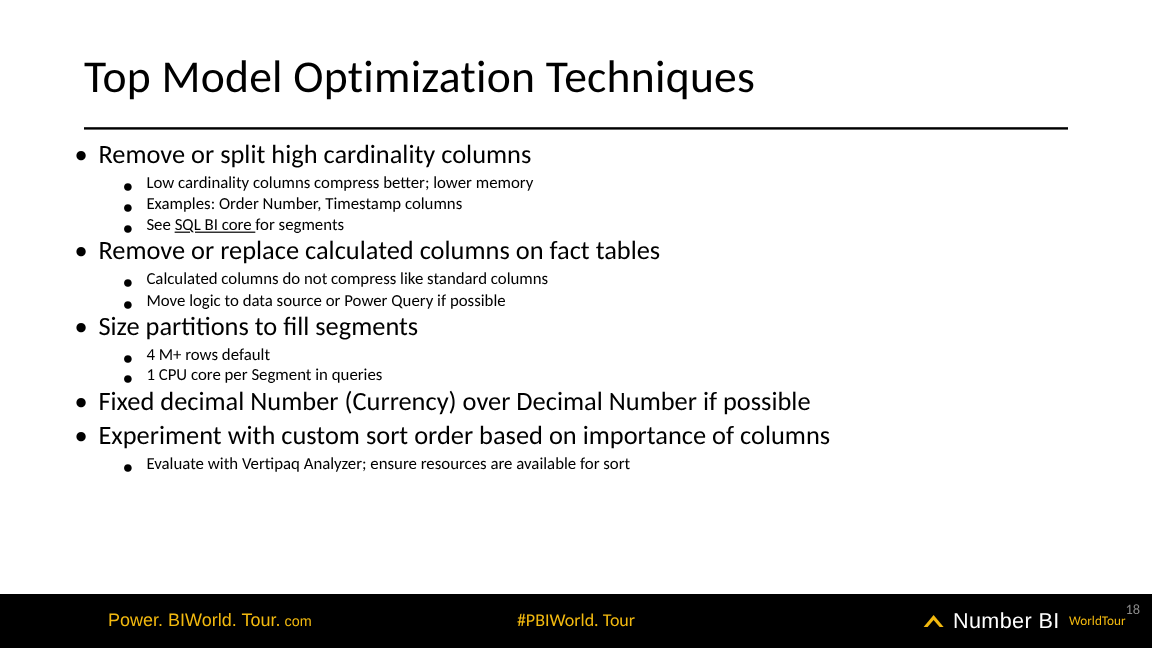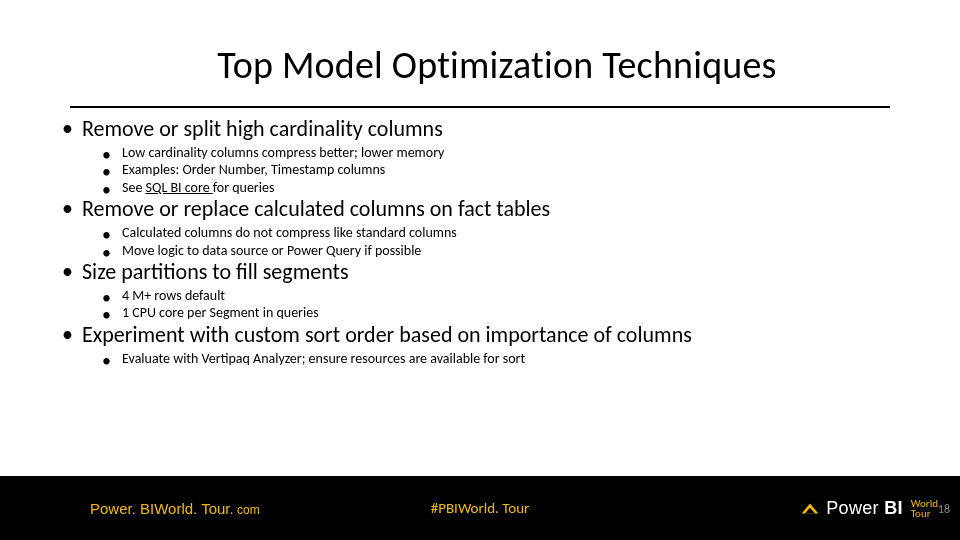--- a/index.html
+++ b/index.html
@@ -6,21 +6,20 @@
   html, body { width: 960px; height: 540px; font-family: Calibri, "Segoe UI", Arial, sans-serif; background: #fff; color: #000; }
   .slide {
     position: relative;
     width: 960px;
     height: 540px;
     background: #fff;
     overflow: hidden;
   }
   .title-wrap {
     padding: 42px 36px 8px 70px;
-    text-align: center;
   }
   .title {
     font-size: 38px;
     font-weight: 400;
     letter-spacing: 0.2px;
   }
   .rule {
     margin: 10px 70px 0 70px;
     border: none;
     border-top: 2px solid #000;
@@ -55,21 +54,21 @@
     content: "•";
     position: absolute;
     left: 50px;
     top: 0;
     font-size: 18px;
   }
   .link { text-decoration: underline; color: #000; }
   .footer {
     position: absolute;
     left: 0; right: 0; bottom: 0;
-    height: 64px;
+    height: 45px;
     background: #000;
     display: flex;
     align-items: center;
     color: #f2b90f;
     font-size: 15px;
   }
   .footer .left {
     flex: 0 0 auto;
     padding-left: 90px;
     color: #f2b90f;
@@ -94,24 +93,24 @@
   .brand .icon {
     width: 20px; height: 14px;
   }
   .brand .txt {
     font-family: "Segoe UI", Arial, sans-serif;
     color: #fff;
     font-size: 18px;
     font-weight: 400;
     letter-spacing: 0.3px;
   }
-  .brand .txt .bold { font-weight: 700; margin-top: 28px; }
+  .brand .txt .bold { font-weight: 400; margin-top: 28px; }
   .brand .wt {
     display: flex;
-    flex-direction: column;
+    flex-direction: row;
     line-height: 0.85;
     font-size: 11px;
     color: #f2b90f;
     font-weight: 400;
     margin-left: 2px;
   }
   .pagenum {
     position: absolute;
     right: 10px;
     bottom: 24px;
@@ -127,47 +126,48 @@
   <div class="title-wrap">
     <h1 class="title">Top Model Optimization Techniques</h1>
   </div>
   <hr class="rule">
 
   <div class="content">
     <div class="b1">Remove or split high cardinality columns</div>
     <div class="b2">Low cardinality columns compress better; lower memory</div>
     <div class="b2">Examples: Order Number, Timestamp columns</div>
     <div class="b2">
-      <span>See </span><a href="#" class="link">SQL BI core </a><span>for queries</span>
+      <span>See </span><a href="#" class="link">SQL BI core </a><span>for segments</span>
     </div>
 
     <div class="b1">Remove or replace calculated columns on fact tables</div>
     <div class="b2">Calculated columns do not compress like standard columns</div>
     <div class="b2">Move logic to data source or Power Query if possible</div>
 
     <div class="b1">Size partitions to fill segments</div>
     <div class="b2">4 M+ rows default</div>
     <div class="b2">1 CPU core per Segment in queries</div>
 
+    <div class="b1">Fixed decimal Number (Currency) over Decimal Number if possible</div>
     <div class="b1">Experiment with custom sort order based on importance of columns</div>
     <div class="b2">Evaluate with Vertipaq Analyzer; ensure resources are available for sort</div>
   </div>
 
   <div class="footer">
     <div class="left">
       <span>Power. BIWorld. Tour.</span><span class="sm"> com</span>
     </div>
     <div class="center">#PBIWorld. Tour</div>
     <div class="brand">
       <svg class="icon" viewBox="0 0 24 16">
         <polygon points="2,14 12,2 22,14" fill="#f2b90f"></polygon>
         <polygon points="6,14 12,7 18,14" fill="#000"></polygon>
       </svg>
       <span class="txt">
-        <span>Power </span><span class="bold">BI</span>
+        <span>Number </span><span class="bold">BI</span>
       </span>
       <span class="wt">
         <span>World</span>
         <span>Tour</span>
       </span>
     </div>
     <div class="pagenum">18</div>
   </div>
 
 </div>

